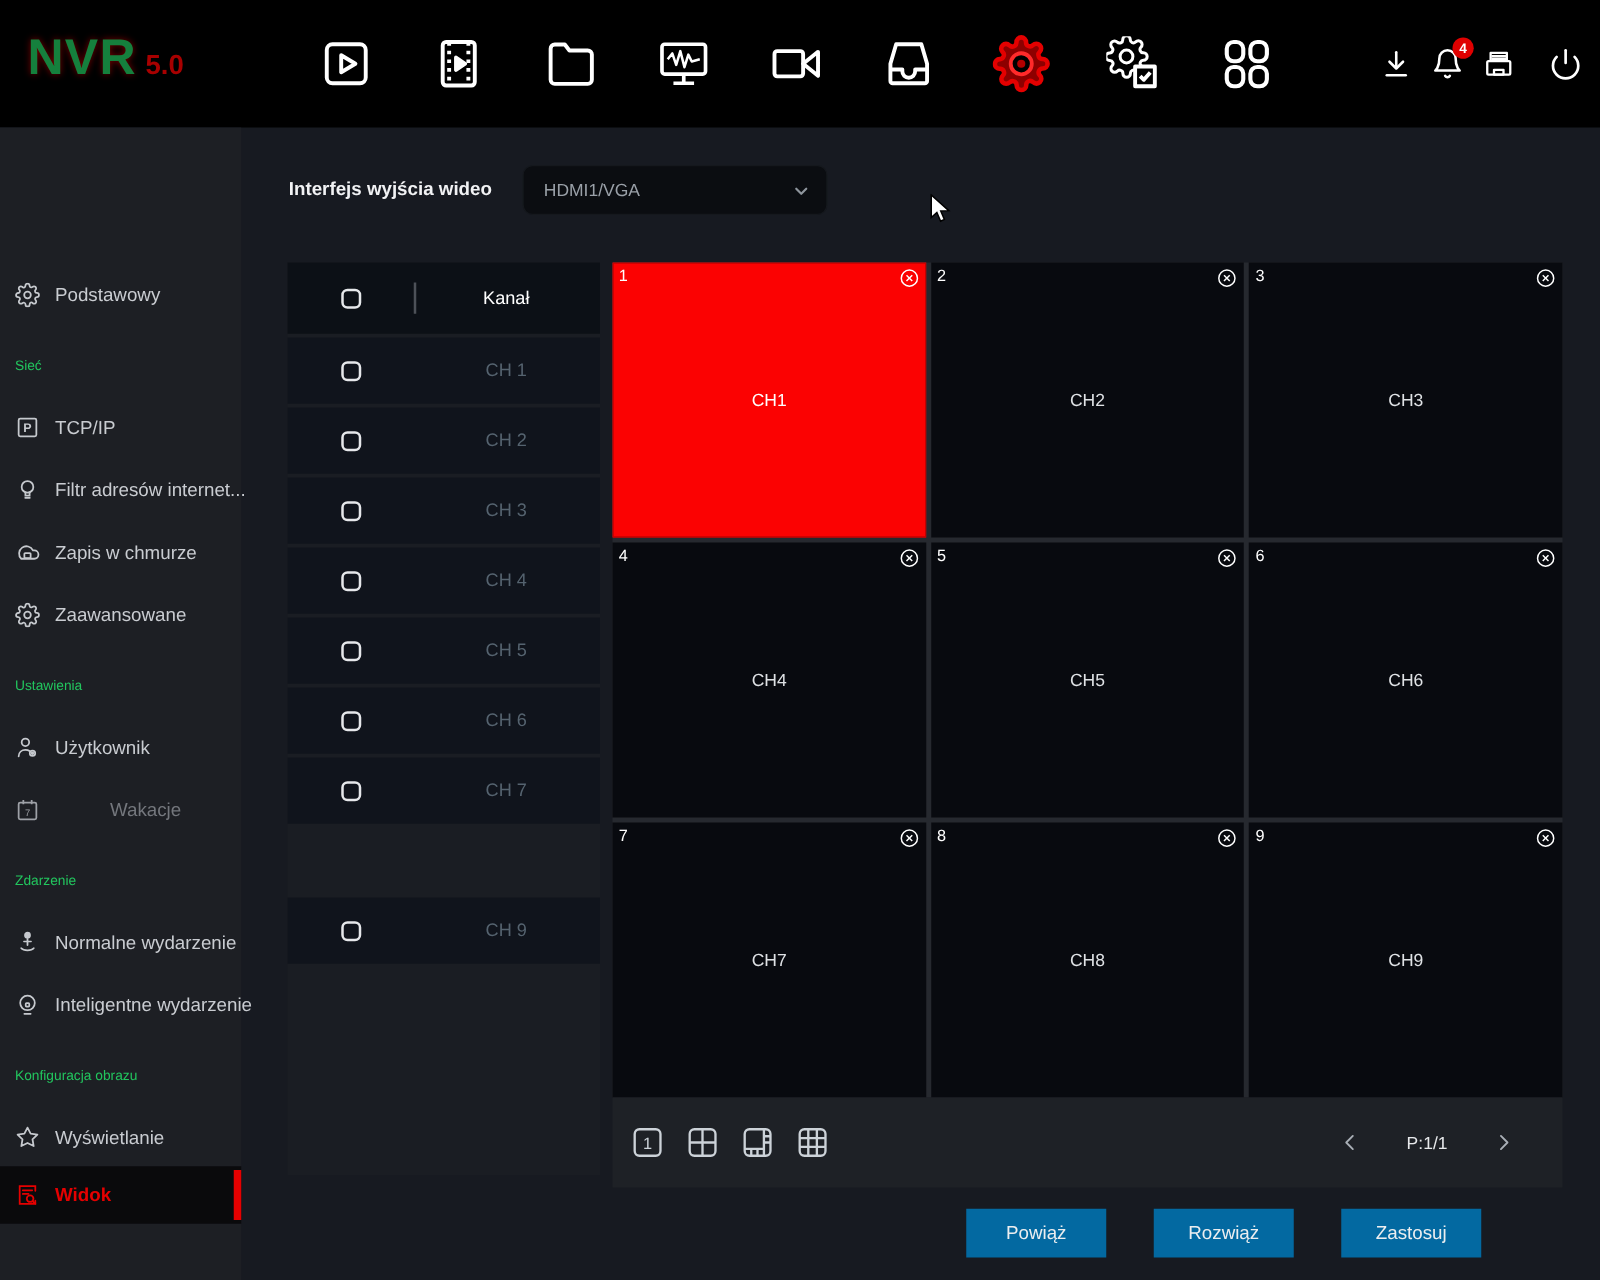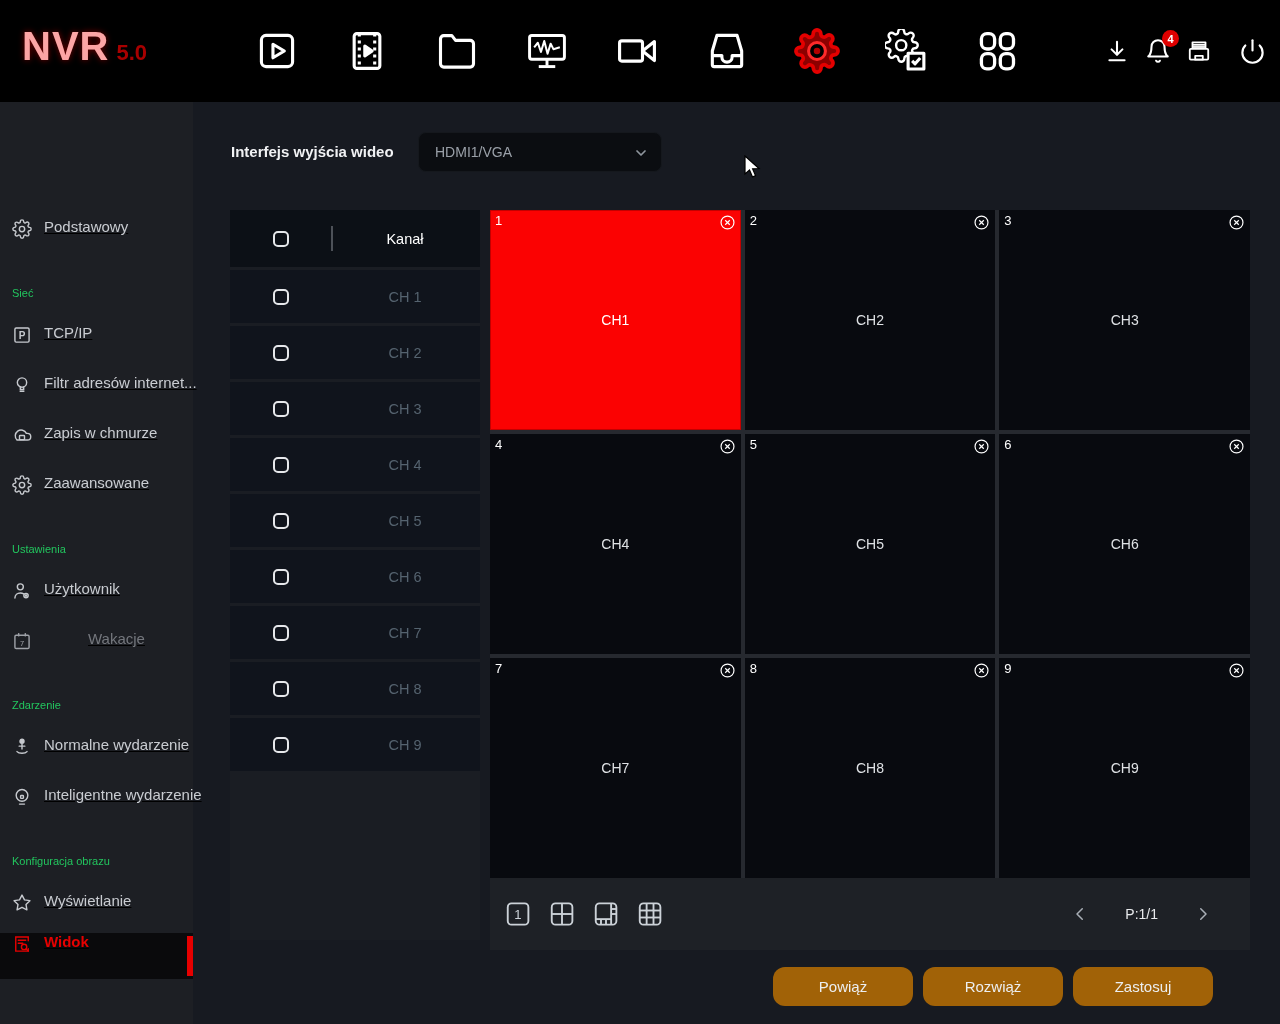--- a/index.html
+++ b/index.html
@@ -3,37 +3,37 @@
 <meta charset="utf-8">
 <style>
   * { margin:0; padding:0; box-sizing:border-box; }
   html,body { width:1280px; height:1024px; background:#171a21; overflow:hidden;
     font-family:"Liberation Sans", sans-serif; }
   .stage { position:absolute; left:0; top:0; width:1280px; height:1024px; }
 
   
   .topbar { position:absolute; left:0; top:0; width:1280px; height:102px; background:#000; }
   .logo { position:absolute; left:22px; top:24px; display:flex; align-items:baseline; gap:7px; }
-  .logo .brand { font-size:40px; font-weight:bold; color:#fca5a5; letter-spacing:1px;
+  .logo .brand { font-size:40px; font-weight:bold; color:#15803d; letter-spacing:1px;
     text-shadow:0 0 6px rgba(220,0,0,.55); }
   .logo .ver { font-size:22px; font-weight:bold; color:#a80000; }
   .topnav { position:absolute; left:254px; top:0; height:102px; display:flex; align-items:center; gap:44px; }
   .topnav .tico { width:46px; height:46px; display:flex; align-items:center; justify-content:center; }
   .topnav svg { display:block; }
   .topactions { position:absolute; right:14px; top:0; height:102px; display:flex; align-items:center; gap:13px; }
   .topactions .aico { width:28px; height:28px; position:relative; display:flex; align-items:center; justify-content:center; }
   .aico.power { margin-left:12px; }
   .badge { position:absolute; top:-7px; right:-7px; min-width:17px; height:17px; border-radius:9px;
     background:#e00000; color:#fff; font-size:11px; font-weight:bold; display:flex;
     align-items:center; justify-content:center; padding:0 3px; }
 
   
   .sidebar { position:absolute; left:0; top:102px; width:193px; height:922px; background:#1d1f24; }
-  .side-item { position:absolute; left:0; width:193px; height:36px; display:flex; align-items:flex-start;
-    gap:11px; padding-left:11px; cursor:default;text-decoration:underline; }
+  .side-item { position:absolute; left:0; width:193px; height:36px; display:flex; align-items:center;
+    gap:11px; padding-left:11px; cursor:default; }
   .side-item .sico { width:22px; height:22px; flex:0 0 22px; display:flex; align-items:center; justify-content:center; }
   .side-item .slabel { font-size:15px; color:#c9ccd1; white-space:nowrap; }
   .side-item.dim .slabel { color:#74777d;margin-left:44px; }
   .side-section { position:absolute; left:12px; font-size:11px; color:#22c55e; }
   .side-item.active { background:#0a0a0c; height:46px; }
   .side-item.active .slabel { color:#e60000; font-weight:bold; }
   .side-item.active::after { content:""; position:absolute; right:0; top:3px; bottom:3px; width:6px; background:#e60000; }
 
   
   .out-label { position:absolute; left:231px; top:143px; font-size:15px; font-weight:bold; color:#f1f2f4; }
@@ -68,22 +68,22 @@
 
   
   .gtoolbar { position:absolute; left:490px; top:878px; width:760px; height:72px; background:#1e2126; }
   .layouts { position:absolute; left:13px; top:21px; display:flex; gap:14px; }
   .layouts .lico { width:30px; height:30px; }
   .pager { position:absolute; right:38px; top:0; height:72px; display:flex; align-items:center; gap:36px; }
   .pager .ptext { font-size:14px; color:#e8eaec; }
   .pchev { width:18px; height:18px; }
 
   
-  .fbtn { position:absolute; top:967px; width:140px; height:39px; background:#a16207; border:none;
-    border-radius:12px; color:#eceef0; font-size:15px; font-family:"Liberation Sans", sans-serif; }
+  .fbtn { position:absolute; top:967px; width:112px; height:39px; background:#0369a1; border:none;
+    border-radius:0; color:#eceef0; font-size:15px; font-family:"Liberation Sans", sans-serif; }
   .fbtn.b1 { left:773px; } .fbtn.b2 { left:923px; } .fbtn.b3 { left:1073px; }
 
   .cursor { position:absolute; left:742px; top:155px; z-index:50; }
 </style>
 </head>
 <body>
 
 <div class="stage">
 
   <div class="topbar">
@@ -360,24 +360,20 @@
       <span class="chk"></span>
       <span class="rlabel">CH 5</span>
     </div>
     <div class="crow" style="top:340px">
       <span class="chk"></span>
       <span class="rlabel">CH 6</span>
     </div>
     <div class="crow" style="top:396px">
       <span class="chk"></span>
       <span class="rlabel">CH 7</span>
-    </div>
-    <div class="crow" style="top:452px">
-      <span class="chk"></span>
-      <span class="rlabel">CH 8</span>
     </div>
     <div class="crow" style="top:508px">
       <span class="chk"></span>
       <span class="rlabel">CH 9</span>
     </div>
   </div>
 
   <div class="vgrid">
     <div class="tile sel">
       <span class="tnum">1</span>

